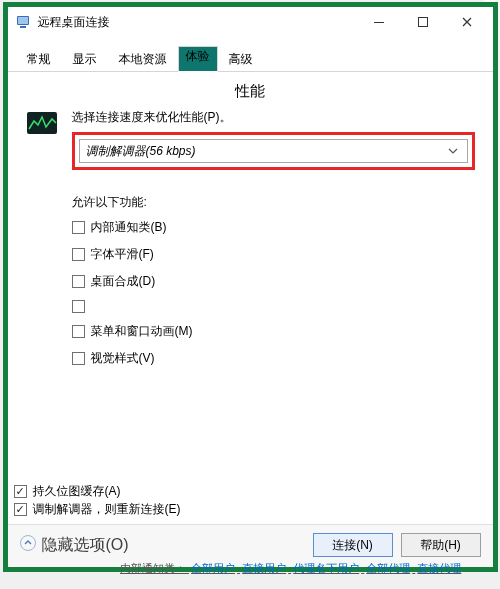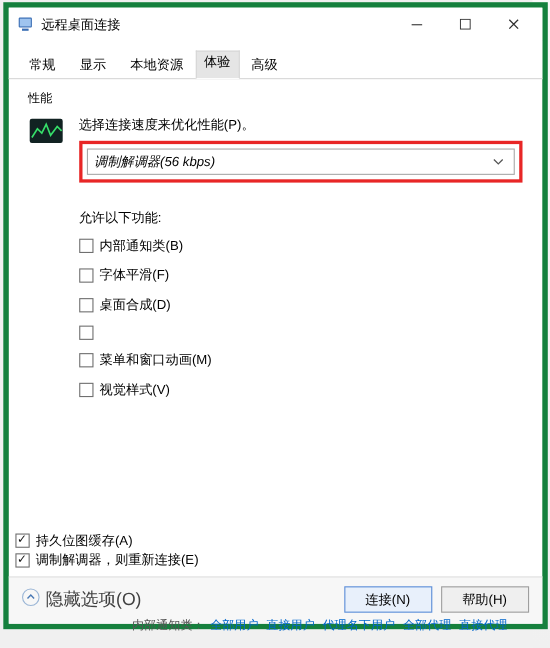--- a/index.html
+++ b/index.html
@@ -11,44 +11,44 @@
   .win-controls { display: flex; }
   .win-btn { width: 44px; height: 28px; display: flex; align-items: center; justify-content: center; color: #444; background: transparent; border: none; font-size: 10px; font-family: inherit; }
   .win-btn svg { width: 10px; height: 10px; }
   .header { background: linear-gradient(to bottom, #fff 0%, #e9f0fb 100%); padding: 10px 14px 14px 14px; display: flex; align-items: center; border-bottom: 1px solid #dfe6ef; }
   .header-icon { width: 40px; height: 36px; margin-right: 10px; }
   .header-text { display: flex; flex-direction: column; }
   .header-line1 { font-size: 18px; color: #0046a0; font-weight: 400; line-height: 1.1; }
   .header-line2 { font-size: 22px; color: #0046a0; font-weight: 700; line-height: 1.1; }
   .tabs { display: flex; padding: 8px 8px 0 8px; background: #fff; border-bottom: 1px solid #d6d6d6; }
   .tab { padding: 4px 10px; font-size: 12px; color: #000; border: 1px solid transparent; border-bottom: none; background: transparent; margin-right: 0; position: relative; top: 1px; }
-  .tab.active { border: 1px solid #d6d6d6; border-bottom: 1px solid #fff; background: #e5e5e5; }
+  .tab.active { border: 1px solid #d6d6d6; border-bottom: 1px solid #fff; background: #0f766e; }
   .tab-hl { border: 3px solid #e52323; padding: 1px 7px; }
   .content { flex: 1; padding: 10px 18px 6px 18px; overflow: auto; }
-  .group-label { font-size: 11px; color: #000; margin-bottom: 8px; }
+  .group-label { font-size: 15px; color: #000; margin-bottom: 8px; text-align: center; }
   .perf-row { display: flex; align-items: flex-start; margin-bottom: 8px; }
   .perf-icon { width: 32px; height: 24px; margin-right: 14px; margin-top: 2px; }
   .perf-body { flex: 1; }
   .perf-label { font-size: 12px; margin-bottom: 6px; }
   .combo-wrap { border: 3px solid #e82626; padding: 4px; margin-bottom: 24px; font-style: italic; }
   .combo { width: 100%; height: 24px; border: 1px solid #a8a8a8; background: #fff; display: flex; align-items: center; padding: 0 6px; justify-content: space-between; font-size: 12px; }
   .combo-arrow { width: 16px; height: 100%; display: flex; align-items: center; justify-content: center; }
   .allow-label { font-size: 12px; margin: 8px 0 8px 0; }
   .checklist { display: flex; flex-direction: column; gap: 10px; margin-top: 4px; padding-left:0; }
   .check-item { display: flex; align-items: center; font-size: 12px; gap: 6px; }
   .checkbox { width: 13px; height: 13px; border: 1px solid #6f6f6f; display: inline-flex; align-items: center; justify-content: center; background: #fff; }
   .checkbox.checked::after { content: "✓"; font-size: 11px; color: #1a1a1a; line-height: 1; }
   .bottom-checks { padding: 0 18px 6px 6px; display:flex; flex-direction:column; gap:1px; }
   .footer { display: flex; align-items: center; padding: 8px 12px 10px 12px; border-top: 1px solid #e0e0e0; background: #f7f7f7; }
   .hide-opts { display: flex; align-items: flex-start; gap: 6px; color: #404040; font-size: 16px; flex:1; }
   .hide-opts .circle { width: 16px; height: 16px; border-radius: 50%; border: 1px solid #9bb6d6; display: inline-flex; align-items: center; justify-content: center; }
   .footer-btn { min-width: 80px; height: 24px; border: 1px solid #9e9e9e; background: #efefef; font-size: 12px; margin-left: 8px; }
   .footer-btn.primary { border: 1px solid #5b8dd6; background: #e8f0fb; }
   .bg-partial { position: absolute; right: 0; top: 0; width: 16px; height: 100%; background: linear-gradient(#f9f9f9,#f0f0f0); z-index:-1;}
-  .status-line { position:absolute; bottom:0; left:0; right:0; height:28px; font-size:11px; color:#555; padding-left:120px; white-space:nowrap; overflow:hidden; }
+  .status-line { position:absolute; bottom:0; left:0; right:0; height:28px; font-size:11px; color:#555; padding-left:120px; white-space:nowrap; overflow:hidden;text-decoration:underline; }
   .status-line span.lbl { color:#555; }
   .status-line span.link { color:#0066cc; margin:0 2px; }
 </style>
 </head>
 <body>
 
 <div class="bg-partial"></div>
 
 <div class="window">
 

